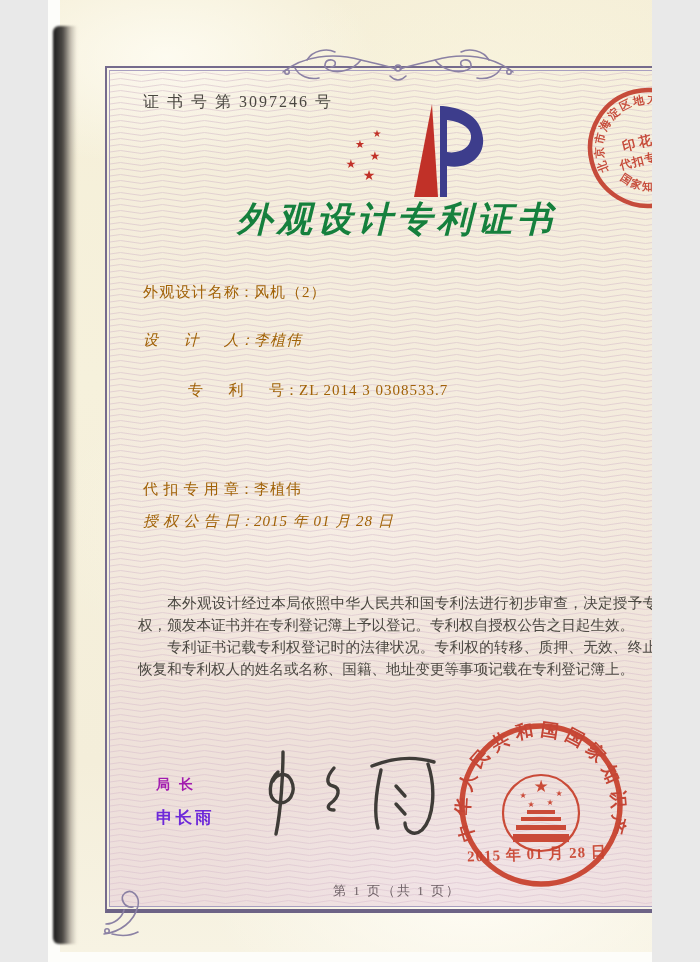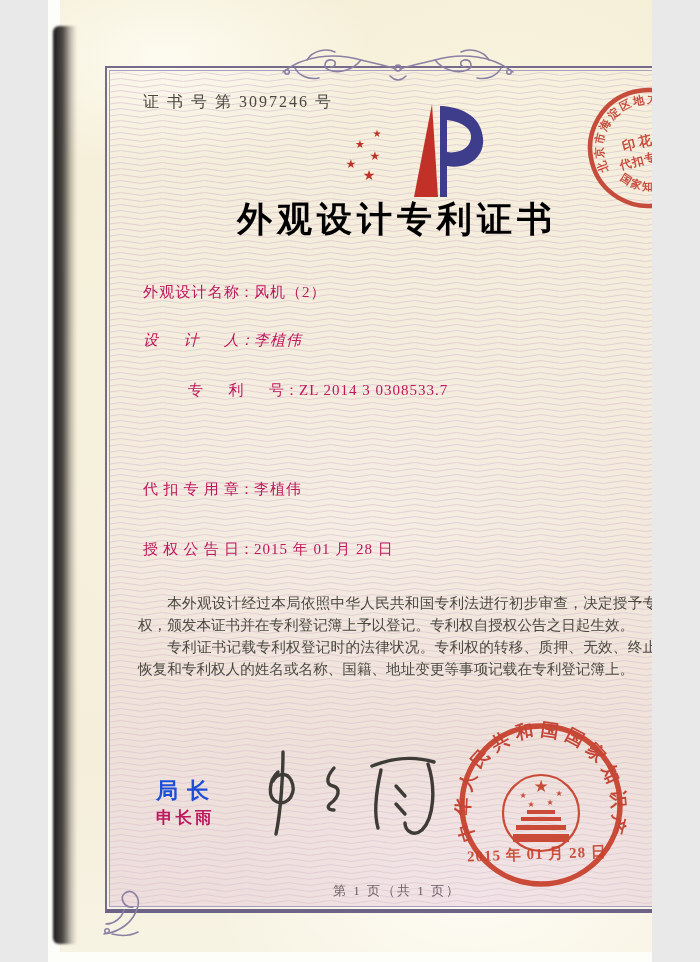--- a/index.html
+++ b/index.html
@@ -17,29 +17,29 @@
          filter:blur(1.2px);border-radius:6px 0 0 6px;}
   .frame{position:absolute;left:57px;top:66px;width:584px;height:847px;
          border:2px solid #756b8d;border-bottom:4px solid #6d6386;box-sizing:border-box;}
   .frame-inner{position:absolute;inset:2px;border:1px solid #a89ec0;}
   .wave-svg{position:absolute;inset:3px;width:calc(100% - 6px);height:calc(100% - 6px);opacity:.55;}
   .frame-tint{position:absolute;inset:3px;
          background:linear-gradient(180deg,rgba(242,230,232,.12) 0%,rgba(236,214,224,.25) 55%,rgba(228,202,216,.5) 100%);}
   .abs{position:absolute;}
   .cert-number{left:95px;top:92px;font-size:16px;color:#4a4741;letter-spacing:2px;}
   .title{left:57px;top:196px;width:584px;text-align:center;font-size:35px;font-weight:bold;
-         color:#000000;letter-spacing:5px;}
-  .field-row{position:absolute;left:95px;font-size:15px;color:#be185d;white-space:nowrap;}
+         color:#15803d;letter-spacing:5px;font-style:italic;}
+  .field-row{position:absolute;left:95px;font-size:15px;color:#a16207;white-space:nowrap;}
   .field-label{display:inline-block;width:96px;text-align:justify;text-align-last:justify;}
   .field-value{letter-spacing:1px;}
   .paras{left:90px;top:556px;width:534px;font-size:14.6px;line-height:22px;color:#4b4842;
          text-align:justify;margin-top:36px;}
   .paras p{margin:0;text-indent:2em;}
-  .director-role{left:108px;top:776px;font-size:22px;font-weight:bold;letter-spacing:9px;color:#1d4ed8;}
-  .director-name{left:108px;top:807px;font-size:16.5px;font-weight:bold;letter-spacing:3px;color:#be185d;}
+  .director-role{left:108px;top:776px;font-size:14px;font-weight:bold;letter-spacing:9px;color:#a21caf;}
+  .director-name{left:108px;top:807px;font-size:16.5px;font-weight:bold;letter-spacing:3px;color:#6d28d9;}
   .footer{left:57px;top:882px;width:584px;text-align:center;font-size:13px;letter-spacing:2px;color:#6e6166;}
   .tax-seal{left:536px;top:84px;width:128px;height:128px;transform:rotate(-14deg);opacity:.9;}
   .office-seal{left:404px;top:716px;width:178px;height:178px;opacity:.93;}
   .date-stamp{left:404px;top:845px;width:170px;text-align:center;font-size:15px;font-weight:bold;
               color:#c8402c;letter-spacing:1px;transform:rotate(-2deg);opacity:.9;}
   .seal-text{fill:#c23b2a;font-weight:bold;font-family:"Liberation Serif","DejaVu Serif",serif;}
   .orn{stroke:#8b81a4;stroke-width:1.6;fill:none;stroke-linecap:round;}
   .sig path{stroke:#3f3c38;stroke-width:3.4;fill:none;stroke-linecap:round;stroke-linejoin:round;}
 </style>
 </head>
@@ -133,21 +133,21 @@
   </div>
   <div class="field-row" style="top:331px;font-style:italic;">
     <span class="field-label">设计人</span><span>：</span><span class="field-value">李植伟</span>
   </div>
   <div class="field-row" style="top:381px;margin-left:45px;">
     <span class="field-label">专利号</span><span>：</span><span class="field-value">ZL 2014 3 0308533.7</span>
   </div>
   <div class="field-row" style="top:480px;">
     <span class="field-label">代扣专用章</span><span>：</span><span class="field-value">李植伟</span>
   </div>
-  <div class="field-row" style="top:540px;">
+  <div class="field-row" style="top:512px;font-style:italic;">
     <span class="field-label">授权公告日</span><span>：</span><span class="field-value">2015 年 01 月 28 日</span>
   </div>
 
   <div class="abs paras">
     <p>本外观设计经过本局依照中华人民共和国专利法进行初步审查，决定授予专利权，颁发本证书并在专利登记簿上予以登记。专利权自授权公告之日起生效。</p>
     <p>专利证书记载专利权登记时的法律状况。专利权的转移、质押、无效、终止、恢复和专利权人的姓名或名称、国籍、地址变更等事项记载在专利登记簿上。</p>
   </div>
 
   <div class="abs director-role">局长</div>
   <div class="abs director-name">申长雨</div>

